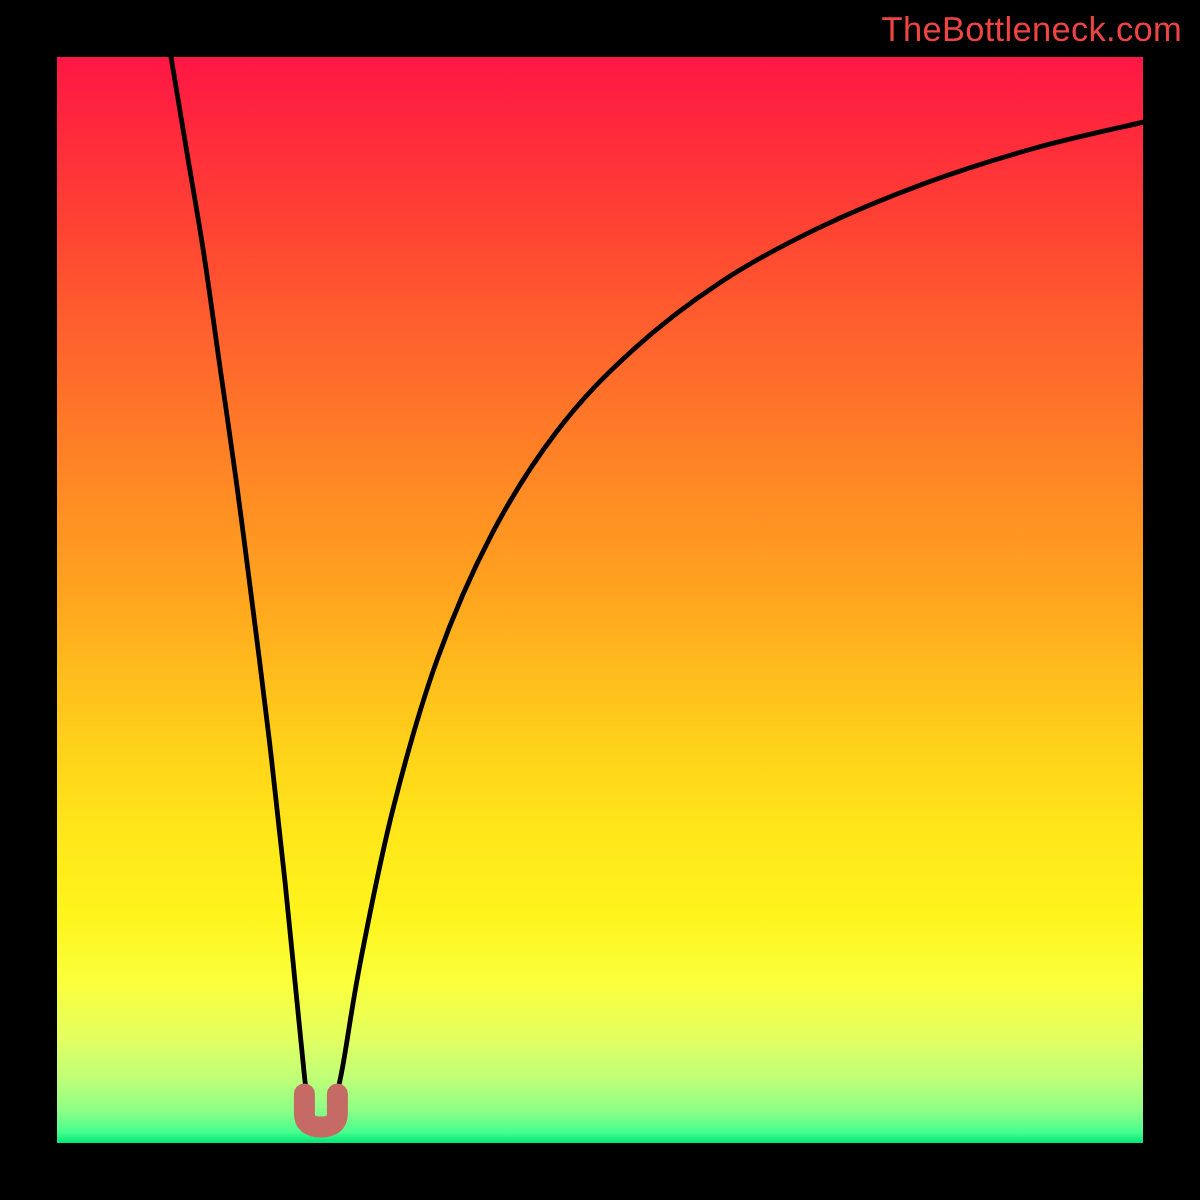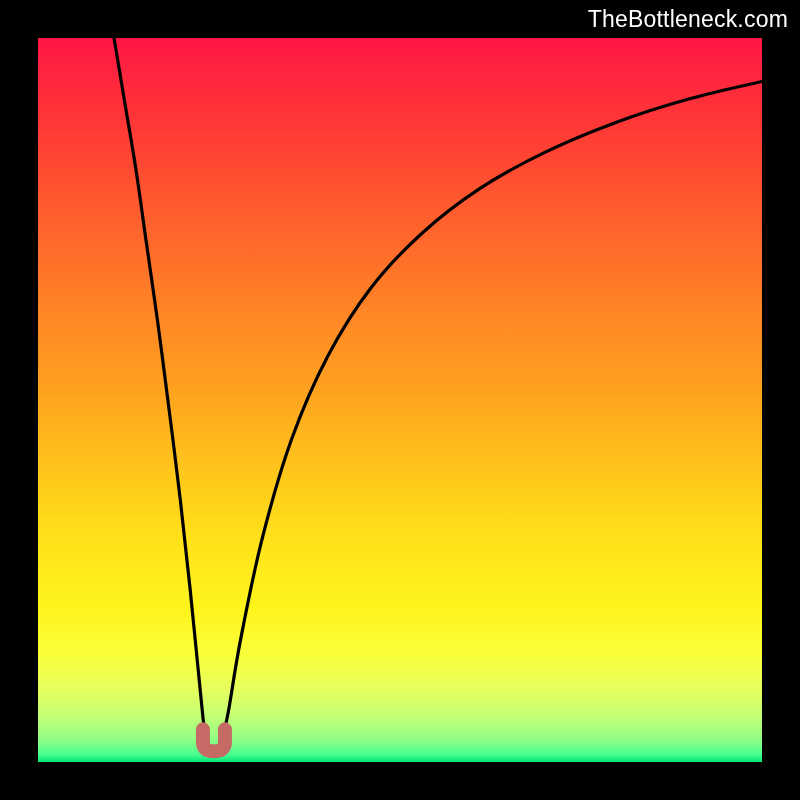--- a/index.html
+++ b/index.html
@@ -43,21 +43,21 @@
       #c0ff78 94%,
       #8eff86 97%,
       #47ff8f 99%,
       #00e676 100%
     );
   }
   .watermark {
     position: absolute;
     top: 6px;
     right: 12px;
-    color: #ffffff;
+    color: #ef4444;
     font-size: 23px;
     font-weight: 400;
     letter-spacing: 0.2px;
     user-select: none;
   }
   svg.curves {
     position: absolute;
     left: 0;
     top: 0;
     width: 724px;

